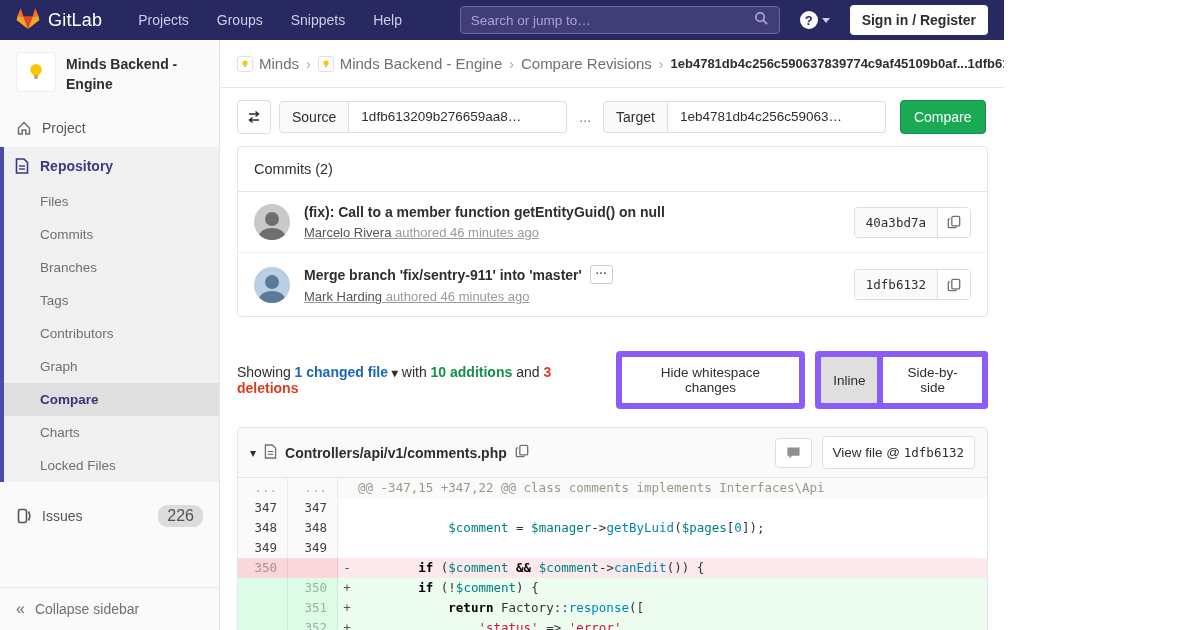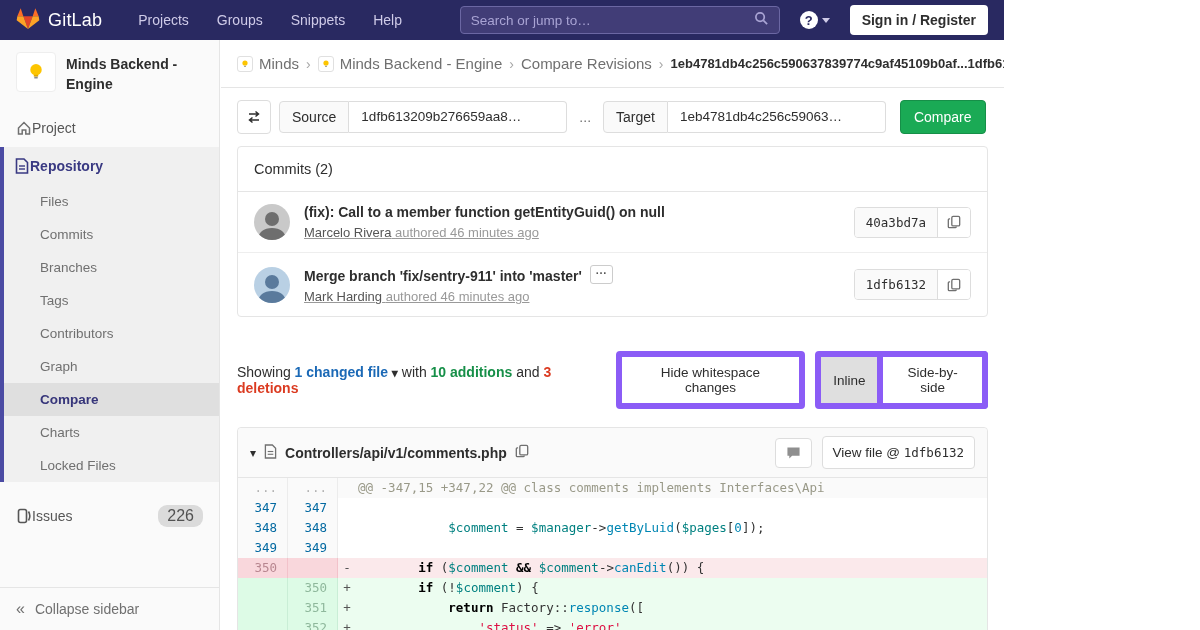--- a/index.html
+++ b/index.html
@@ -20,21 +20,21 @@
   .help-wrap { display: flex; align-items: center; gap: 4px; margin-right: 16px; cursor: pointer; }
   .q-circle { width: 18px; height: 18px; border-radius: 50%; background: #fff; color: #292961; font-weight: bold; font-size: 13px; display: flex; align-items: center; justify-content: center; }
   .chev-down { width: 0; height: 0; border-left: 4px solid transparent; border-right: 4px solid transparent; border-top: 5px solid #cfcbe8; }
   .signin-btn { background: #fff; color: #2e2e2e; font-weight: bold; font-size: 14px; padding: 7px 12px; border-radius: 4px; border: none; cursor: pointer; }
 
   
   .sidebar { position: absolute; top: 40px; left: 0; bottom: 0; width: 220px; background: #fafafa; border-right: 1px solid #e5e5e5; }
   .ctx-header { display: flex; gap: 10px; padding: 12px 16px 14px; align-items: flex-start; cursor: pointer; }
   .proj-avatar { width: 40px; height: 40px; background: #fff; border: 1px solid #eee; border-radius: 4px; display: flex; align-items: center; justify-content: center; flex: none; }
   .proj-title { font-weight: bold; font-size: 14px; line-height: 1.45; padding-top: 2px; }
-  .side-item { display: flex; align-items: center; gap: 0; padding: 11px 16px; color: #565656; font-size: 14px; cursor: pointer; }
+  .side-item { display: flex; align-items: center; gap: 10px; padding: 11px 16px; color: #565656; font-size: 14px; cursor: pointer; }
   .side-item .icon { width: 16px; display: flex; justify-content: center; flex: none; }
   .repo-group { background: #f0f0f0; border-left: 4px solid #4b4ba3; }
   .repo-group .side-item { padding-left: 10px; }
   .repo-head { color: #393982; font-weight: bold; }
   .sub-item { padding: 9px 16px 9px 36px; color: #707070; font-size: 13.5px; cursor: pointer; }
   .sub-item.active { background: #dfdfdf; color: #36357a; font-weight: bold; }
   .issues-row { margin-top: 12px; justify-content: flex-start; }
   .badge { margin-left: auto; background: #dbdbdb; color: #525252; border-radius: 9px; font-size: 16px; padding: 2px 9px; }
   .collapse-row { position: absolute; bottom: 0; left: 0; right: 0; border-top: 1px solid #e5e5e5; display: flex; align-items: center; gap: 10px; padding: 13px 16px; color: #707070; cursor: pointer; background: #fafafa; }
   .collapse-glyph { font-size: 16px; color: #707070; line-height: 1; }
@@ -60,21 +60,21 @@
 
   
   .panel { border: 1px solid #e5e5e5; border-radius: 4px; }
   .panel-header { padding: 14px 16px; border-bottom: 1px solid #e5e5e5; font-size: 14.5px; }
   .commit-row { display: flex; align-items: center; padding: 12px 16px; gap: 14px; }
   .commit-row + .commit-row { border-top: 1px solid #eee; }
   .avatar { width: 36px; height: 36px; border-radius: 50%; overflow: hidden; flex: none; position: relative; }
   .avatar-1 { background: #c9c9c9; } .avatar-2 { background: #b9d0e4; }
   .avatar svg { position: absolute; bottom: -2px; left: 0; }
   .commit-info { min-width: 0; }
-  .commit-title-row { display: flex; align-items: flex-end; gap: 8px; }
+  .commit-title-row { display: flex; align-items: center; gap: 8px; }
   .commit-title { font-weight: bold; font-size: 14px; color: #2e2e2e; cursor: pointer; }
   .ellipsis-btn { border: 1px solid #ccc; border-radius: 3px; background: #fff; color: #555; font-size: 11px; font-weight: bold; line-height: 1; padding: 2px 5px 4px; cursor: pointer; }
   .commit-meta { font-size: 13px; color: #999; margin-top: 5px; text-decoration: underline; }
   .commit-author { color: #555; cursor: pointer; }
   .sha-group { margin-left: auto; display: flex; border: 1px solid #ddd; border-radius: 4px; overflow: hidden; flex: none; }
   .sha-label { padding: 7px 11px; background: #fafafa; font-family: "DejaVu Sans Mono", monospace; font-size: 12.5px; color: #2e2e2e; }
   .copy-btn { padding: 7px 9px; background: #fff; border-left: 1px solid #ddd; display: flex; align-items: center; cursor: pointer; }
 
   
   .diff-summary { display: flex; align-items: center; margin: 34px 0 18px; }
@@ -93,21 +93,21 @@
   .diff-header { background: #fafafa; border-bottom: 1px solid #e5e5e5; border-radius: 4px 4px 0 0; display: flex; align-items: center; padding: 8px 12px; gap: 8px; }
   .caret { color: #2e2e2e; font-size: 12px; cursor: pointer; }
   .file-path { font-weight: bold; font-size: 14px; color: #2e2e2e; cursor: pointer; }
   .diff-header-actions { margin-left: auto; display: flex; gap: 10px; align-items: center; }
   .icon-btn { border: 1px solid #ddd; background: #fff; border-radius: 4px; padding: 7px 10px; display: flex; align-items: center; cursor: pointer; }
   .view-file-btn { border: 1px solid #ddd; background: #fff; border-radius: 4px; padding: 8px 10px; font-size: 13.5px; color: #2e2e2e; cursor: pointer; }
   .view-file-btn .mono { font-family: "DejaVu Sans Mono", monospace; font-size: 12.5px; }
 
   .diff-table { font-family: "DejaVu Sans Mono", monospace; font-size: 12.5px; line-height: 20px; }
   .diff-row { display: flex; }
-  .ln { width: 50px; flex: none; text-align: right; padding-right: 10px; color: #0369a1; background: #fafafa; border-right: 1px solid #ececec; cursor: pointer; }
+  .ln { width: 50px; flex: none; text-align: right; padding-right: 10px; color: #404040; background: #fafafa; border-right: 1px solid #ececec; cursor: pointer; }
   .marker { width: 18px; flex: none; text-align: center; color: #555; }
   .code { flex: 1; white-space: pre; color: #333; padding-left: 2px; overflow: hidden; }
   .diff-row.hunk .ln { color: #b3b3b3; }
   .diff-row.hunk { background: #fafafa; }
   .diff-row.hunk .code { color: #999988; }
   .diff-row.context .code { background: #fff; }
   .diff-row.removed .ln { background: #f9d7dc; border-right-color: #f2c2ca; color: #b88790; }
   .diff-row.removed .marker, .diff-row.removed .code { background: #fbe9eb; }
   .diff-row.added .ln { background: #ddfbe6; border-right-color: #c9eed6; color: #8fb89c; }
   .diff-row.added .marker, .diff-row.added .code { background: #ecfdf0; }

